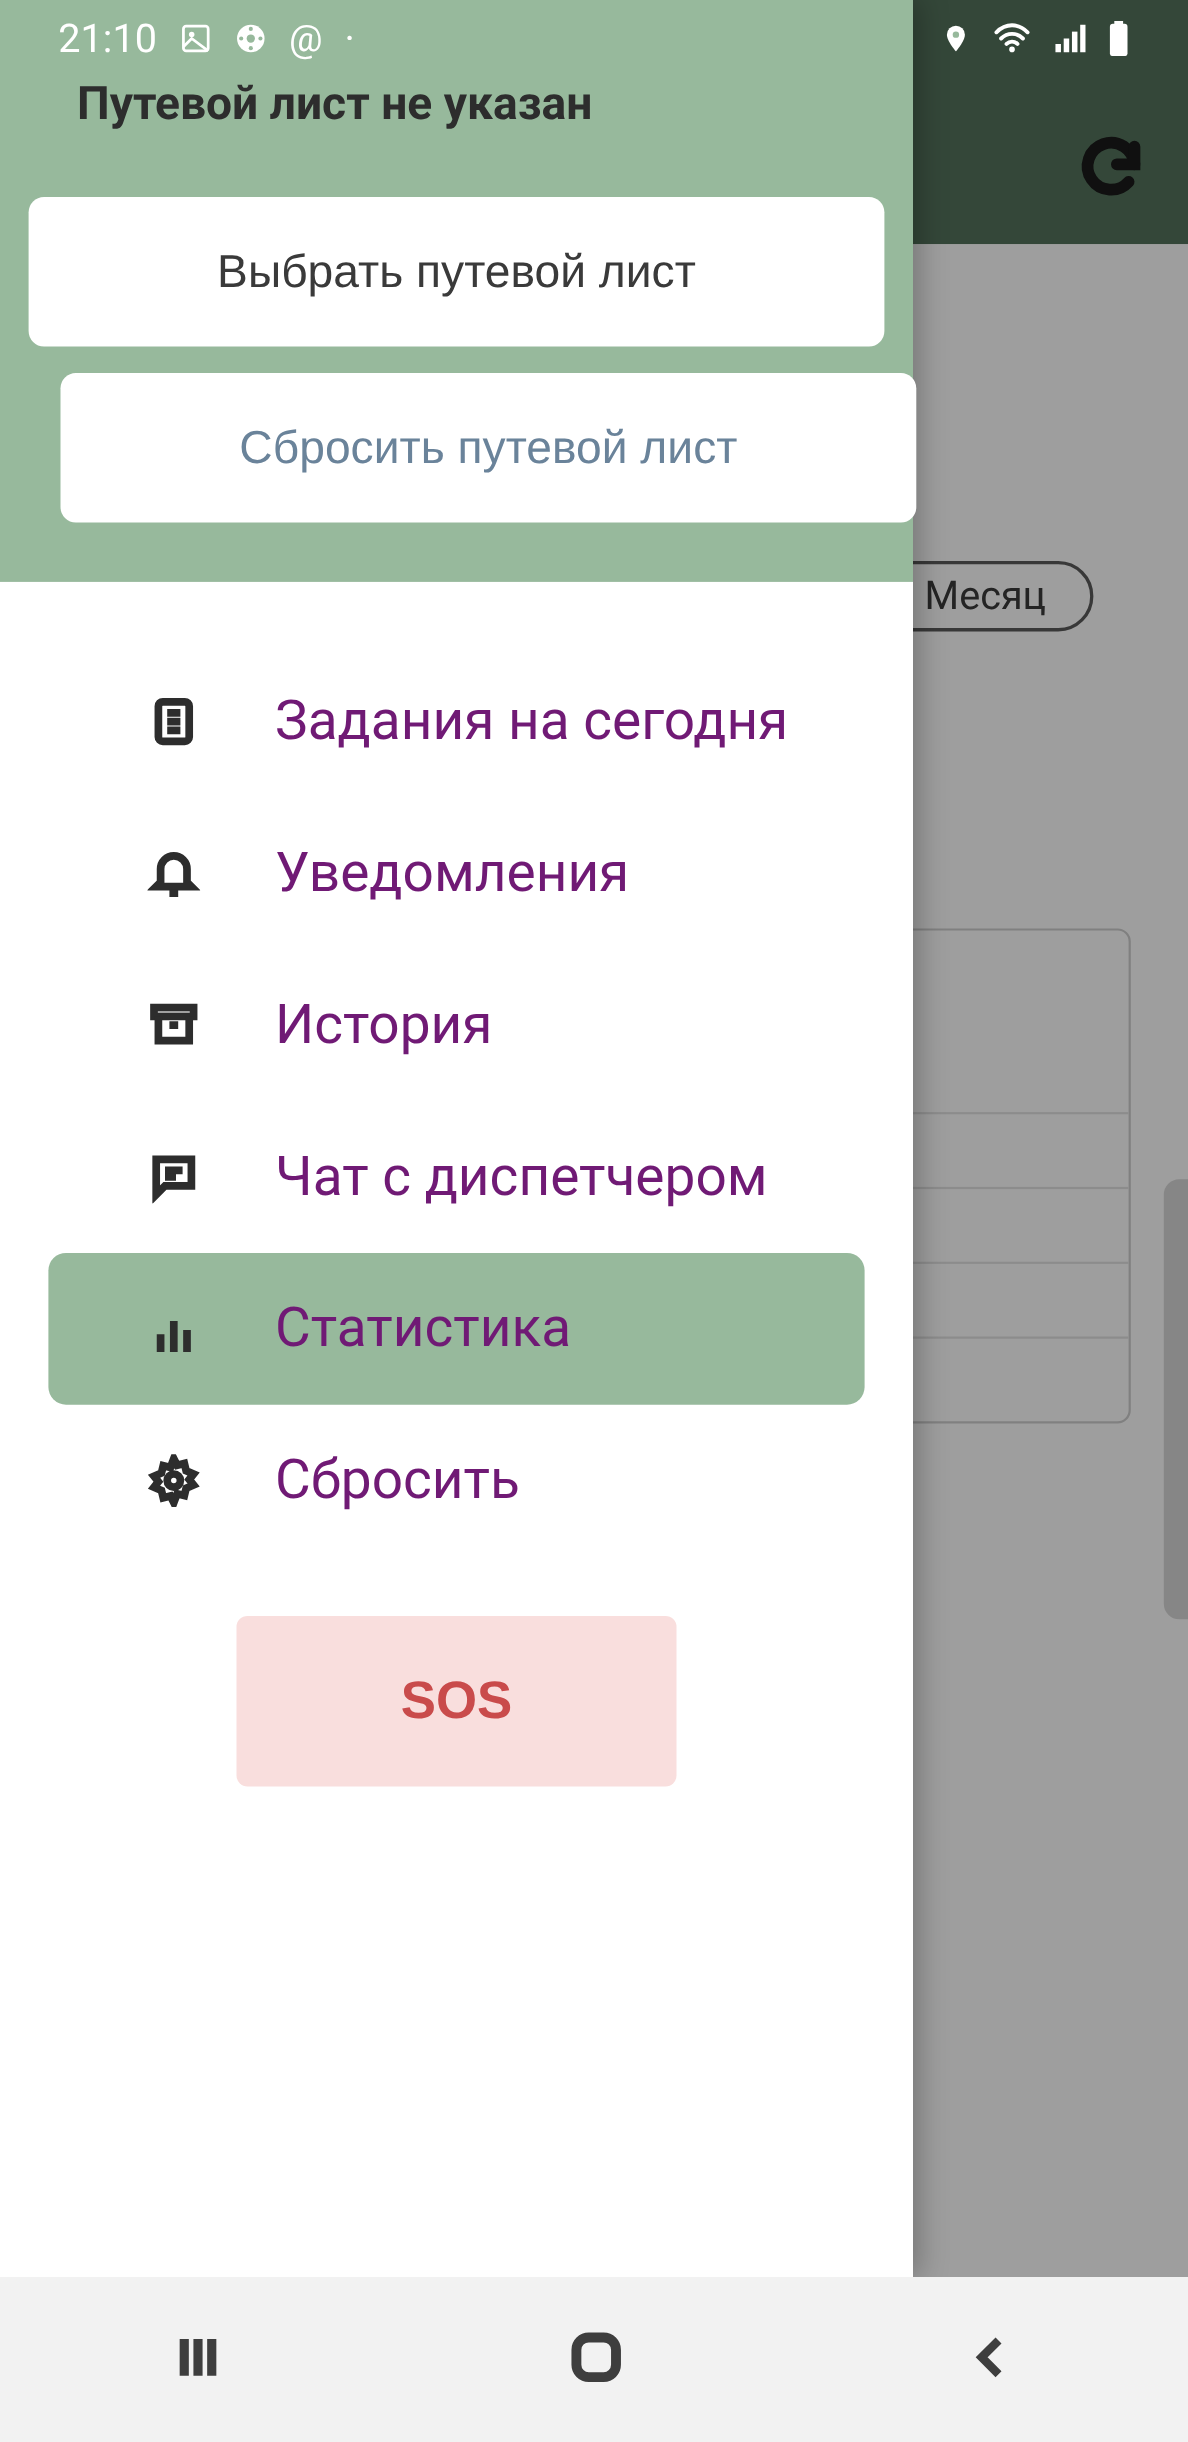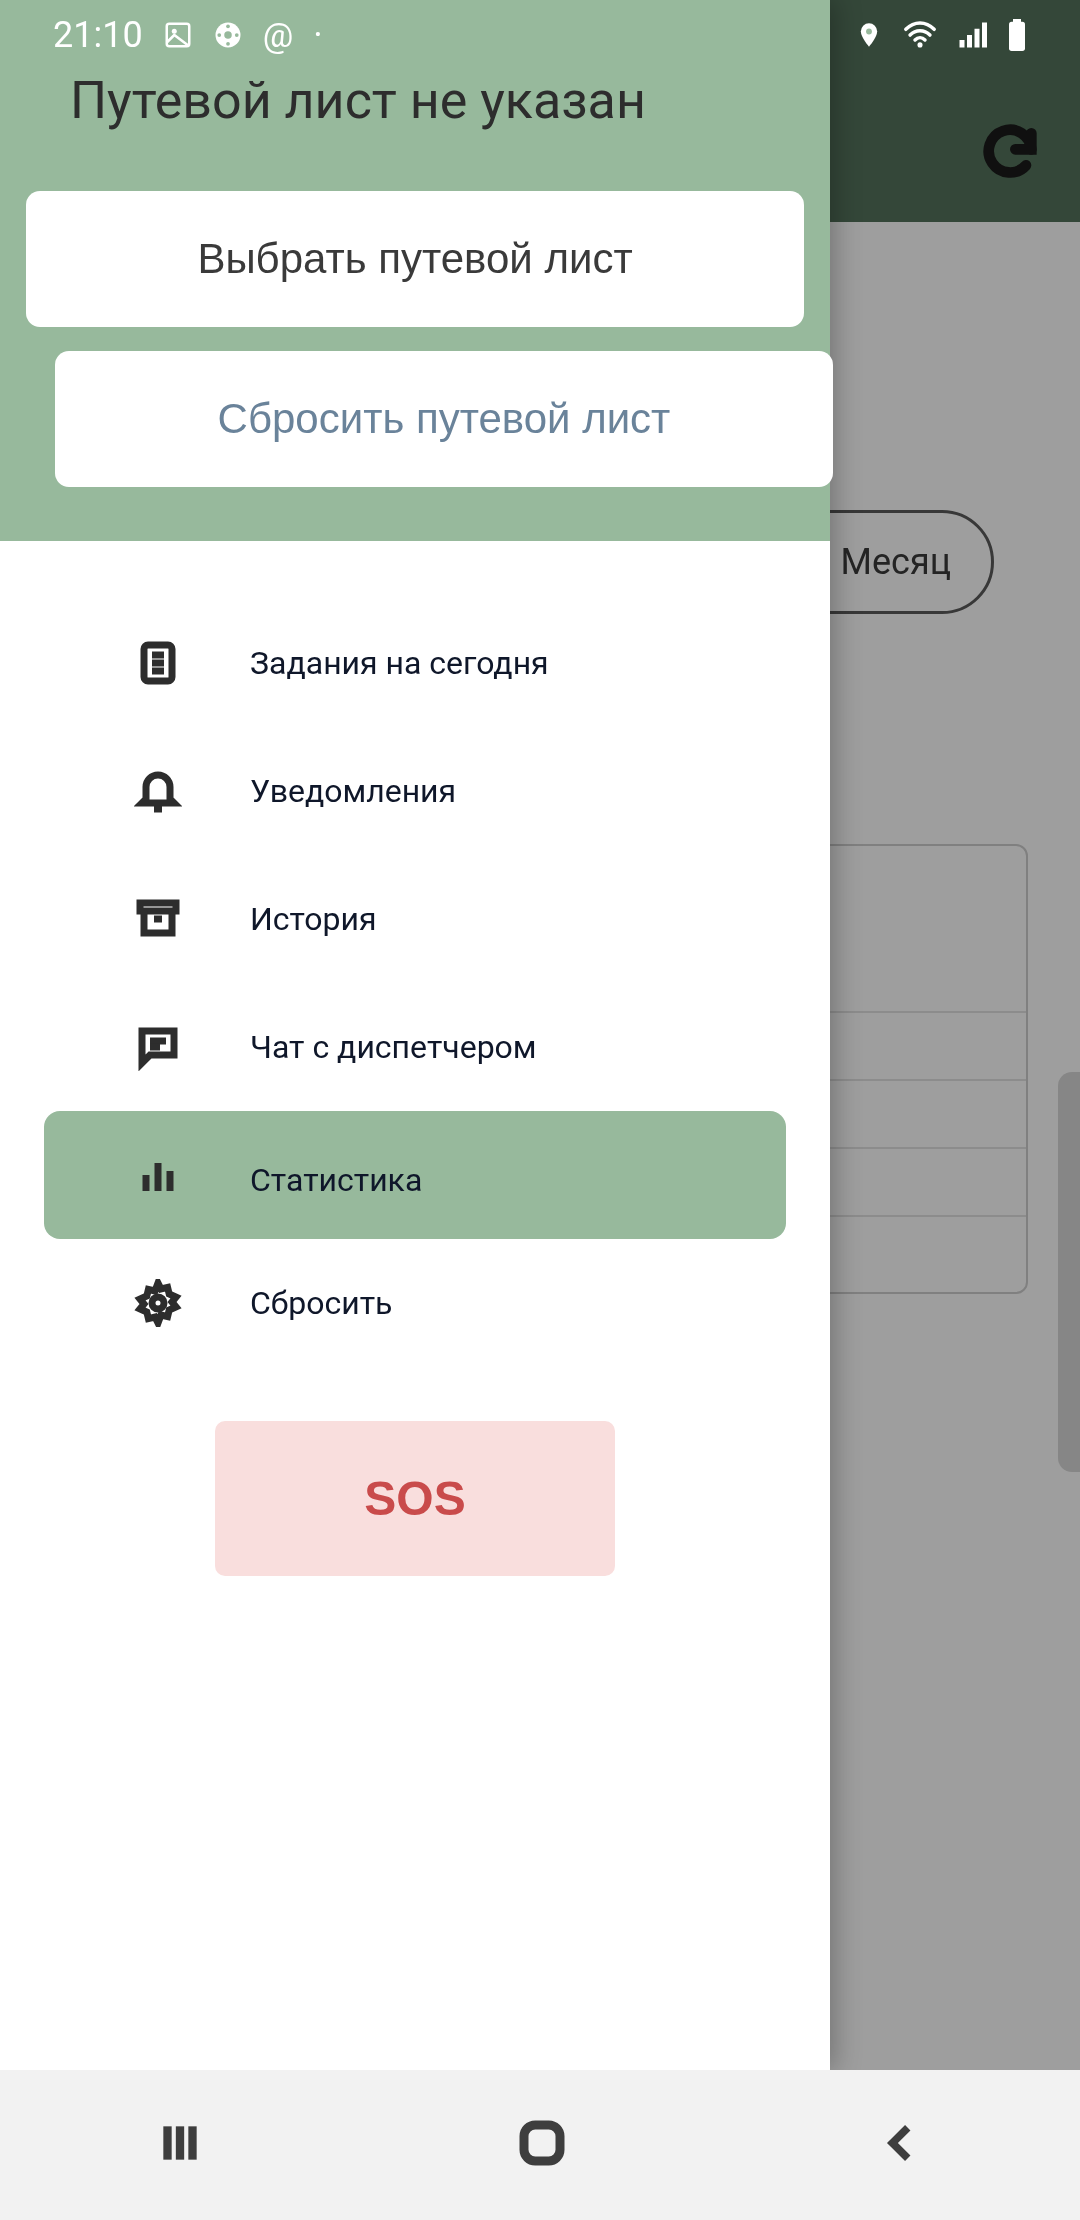--- a/index.html
+++ b/index.html
@@ -5,45 +5,45 @@
   * { box-sizing: border-box; margin: 0; padding: 0; }
   html, body { width: 1080px; height: 2220px; overflow: hidden; font-family: -apple-system, Roboto, sans-serif; }
   body { position: relative; background: #f7f7f7; }
 
   
   .bg-app { position: absolute; inset: 0; background: #ffffff; }
   .bg-header { position: absolute; top: 0; left: 0; right: 0; height: 222px; background: #54735c; }
   .bg-refresh { position: absolute; top: 120px; right: 38px; color: #000; }
   .bg-refresh svg { width: 64px; height: 64px; stroke: #1a1a1a; stroke-width: 4; fill: none; }
   .bg-body { position: absolute; top: 222px; left: 0; right: 0; bottom: 150px; background: #ffffff; }
-  .bg-chip { position: absolute; top: 288px; border: 3px solid #5b5b5b; border-radius: 60px; padding: 28px 40px; font-size: 36px; color: #3a3a3a; background: #fff; display: flex; align-items: center; gap: 20px; }
+  .bg-chip { position: absolute; top: 288px; border: 3px solid #5b5b5b; border-radius: 60px; padding: 8px 40px; font-size: 36px; color: #3a3a3a; background: #fff; display: flex; align-items: center; gap: 20px; }
   .bg-chip.month { right: 86px; }
   .bg-chip-dot { width: 36px; height: 36px; border: 3px solid #5b5b5b; border-radius: 50%; display: inline-block; }
   .bg-card { position: absolute; right: 52px; top: 622px; width: 500px; height: 450px; border: 2px solid #cfcfcf; border-radius: 12px; background: #fff; }
   .bg-card-head { padding: 28px 30px 40px 30px; font-size: 36px; color: #3a3a3a; line-height: 1.35; }
   .bg-card-row { height: 68px; border-top: 2px solid #e3e3e3; }
   .bg-scroll { position: absolute; right: 0; top: 850px; width: 22px; height: 400px; background: #d9d9d9; border-top-left-radius: 14px; border-bottom-left-radius: 14px; }
   .bg-dim { position: absolute; inset: 0; background: rgba(0,0,0,0.38); }
 
   
   .status-bar { position: absolute; top: 0; left: 0; right: 0; height: 70px; display: flex; justify-content: space-between; align-items: center; padding: 0 53px; color: #fff; z-index: 50; }
   .status-left { display: flex; align-items: center; gap: 20px; font-size: 36px; }
   .status-right { display: flex; align-items: center; gap: 20px; }
   .status-right svg { fill: #fff; }
 
   
   .drawer { position: absolute; top: 0; left: 0; width: 830px; height: 2070px; background: #fff; z-index: 40; box-shadow: 6px 0 24px rgba(0,0,0,0.25); display: flex; flex-direction: column; }
   .drawer-top { background: #97b99c; padding: 70px 26px 30px 26px; }
   .drawer-subtitle { text-align: center; font-size: 38px; color: #4a4a4a; letter-spacing: 1px; opacity: 0.85; margin-bottom: 90px; }
-  .drawer-status { font-size: 52px; font-weight: 400; color: #2d2d2d; margin: 0 0 60px 44px; }
+  .drawer-status { font-size: 42px; font-weight: 700; color: #2d2d2d; margin: 0 0 60px 44px; }
   .drawer-btn { display: block; width: 100%; background: #fff; border: none; border-radius: 14px; padding: 44px 3px; font-size: 42px; color: #3a3a3a; margin-bottom: 24px; text-align: center; font-weight: 500; }
   .drawer-btn.muted { color: #6a839a; margin-left: 29px; }
 
   .menu { padding: 58px 0 0 0; }
-  .menu-item { display: flex; align-items: center; gap: 68px; padding: 40px 44px 40px 90px; font-size: 32px; color: #0f172a; margin: 0 44px; border-radius: 16px; }
+  .menu-item { display: flex; align-items: center; gap: 68px; padding: 40px 44px 40px 90px; font-size: 50px; color: #701a75; margin: 0 44px; border-radius: 16px; }
   .menu-item.active { background: #97b99c; align-items: flex-end; }
   .menu-icon { width: 48px; height: 48px; flex-shrink: 0; display: flex; align-items: center; justify-content: center; }
   .menu-icon svg { width: 48px; height: 48px; stroke: #2d2d2d; stroke-width: 3.5; fill: none; }
 
   .sos-btn { margin: 54px auto 0 auto; width: 400px; padding: 50px 11px; background: #f9dedd; border: none; border-radius: 10px; font-size: 48px; font-weight: 700; color: #c94b4b; text-align: center; display: block; }
 
   
   .nav-bar { position: absolute; bottom: 0; left: 0; right: 0; height: 150px; background: #f2f2f2; display: flex; justify-content: space-around; align-items: center; z-index: 60; }
   .nav-btn svg { stroke: #3e3e3e; stroke-width: 4; fill: none; }
 </style>

